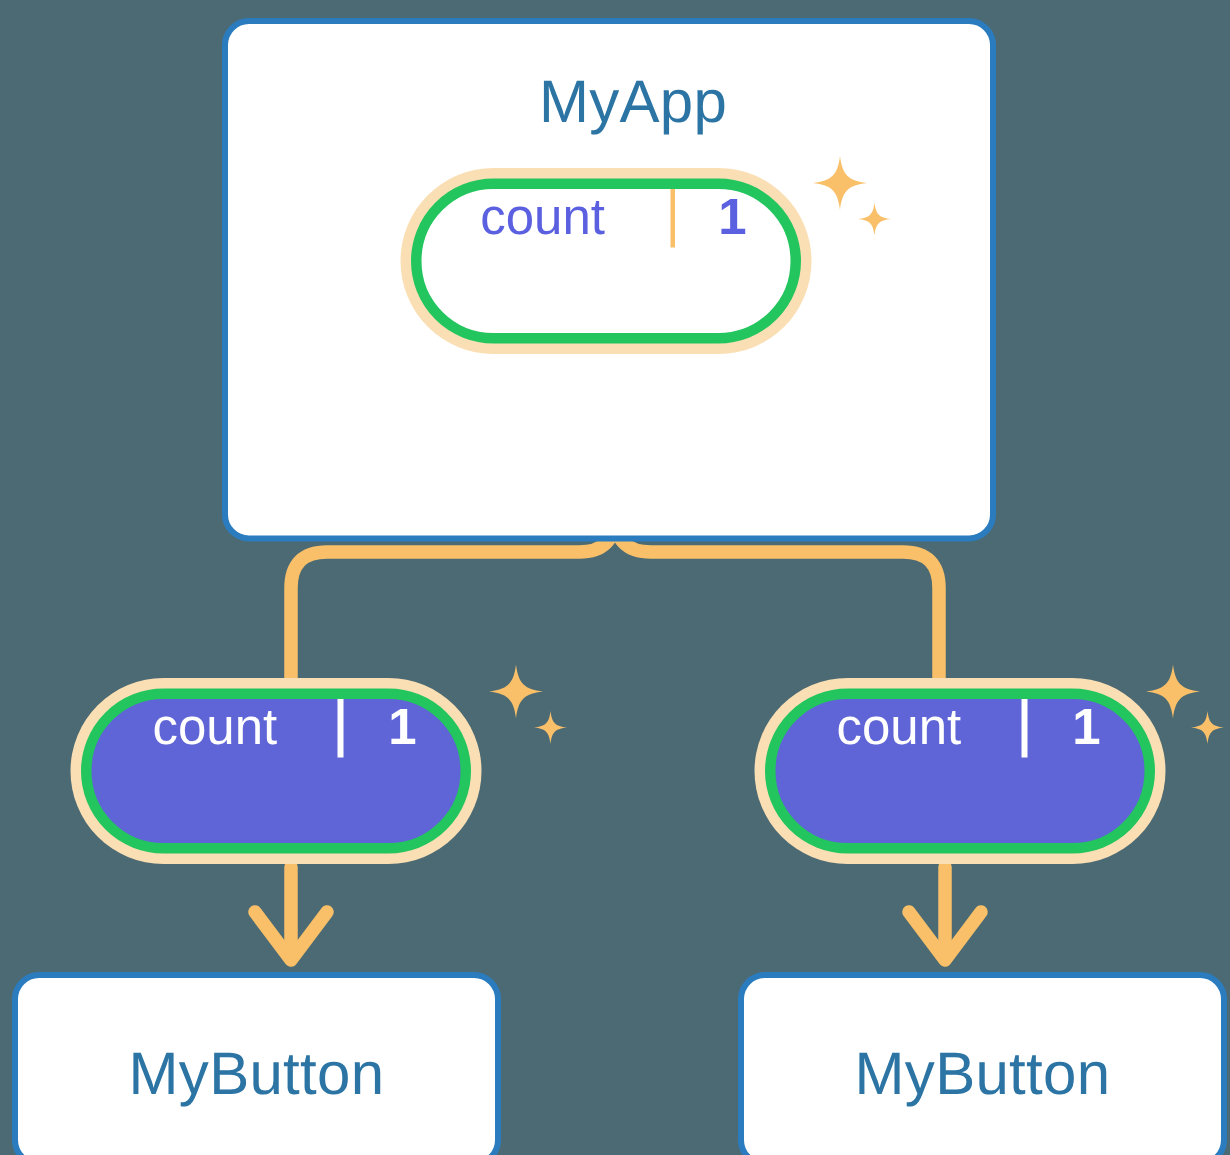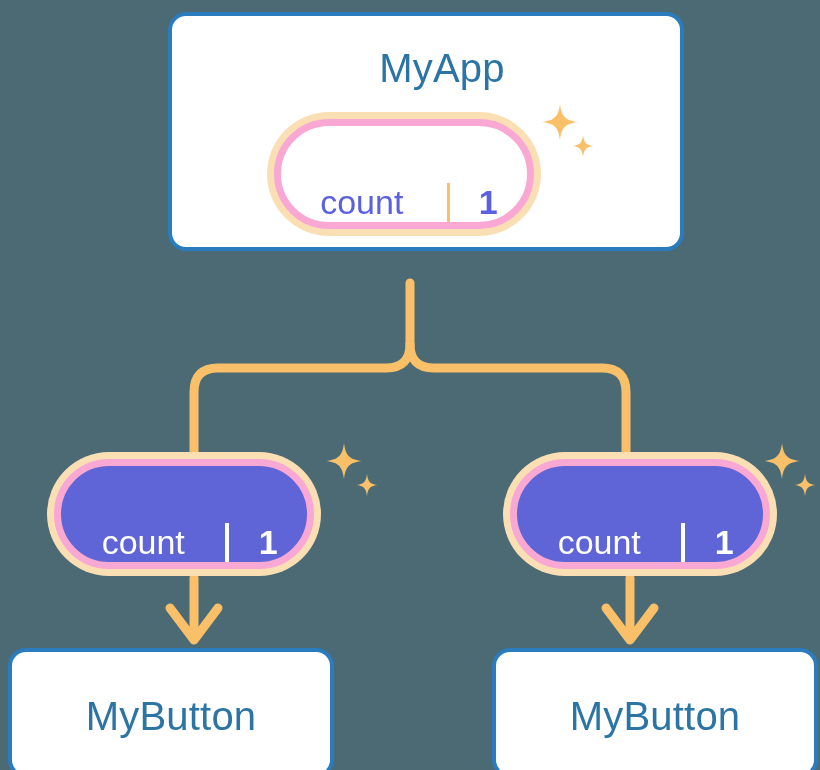--- a/index.html
+++ b/index.html
@@ -36,22 +36,22 @@
   .card-title {
     color: #2b74a4;
     font-size: 40px;
     font-weight: 400;
     letter-spacing: .2px;
     text-align: center;
     white-space: nowrap;
   }
 
   #node-myapp {
-    left: 168px; top: 12px;
-    width: 516px; height: 239px;
+    left: 148px; top: 12px;
+    width: 516px; height: 349px;
     border-radius: 18px;
     padding-left: 32px;
   }
   #node-myapp .card-title {
     margin-top: 30px;
   }
 
   .node-mybutton {
     top: 648px;
     width: 326px; height: 130px;
@@ -65,24 +65,24 @@
 
   
   .pill-wrap {
     position: absolute;
     z-index: 3;
   }
   .pill {
     position: relative;
     box-sizing: border-box;
     display: flex;
-    align-items: flex-end;
+    align-items: flex-start;
     border-radius: 999px;
     
-    border: 7px solid #f9a8d4;
+    border: 7px solid #22c55e;
     box-shadow: 0 0 0 7px #fbdfb4;
   }
   .pill-key, .pill-val {
     display: flex;
     align-items: center;
     justify-content: center;
     box-sizing: border-box;
     white-space: nowrap;
   }
   .pill-key { font-size: 34px; font-weight: 400; }

